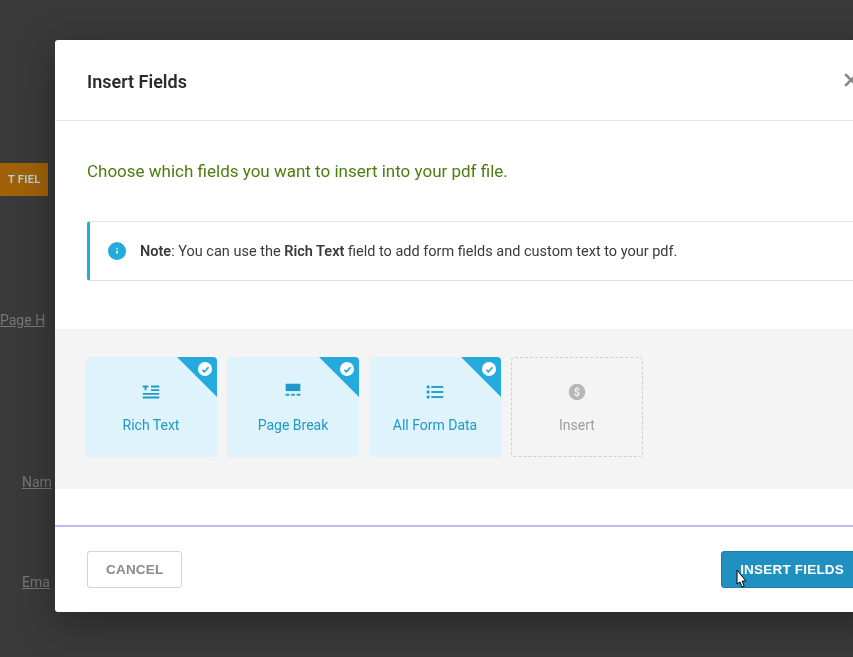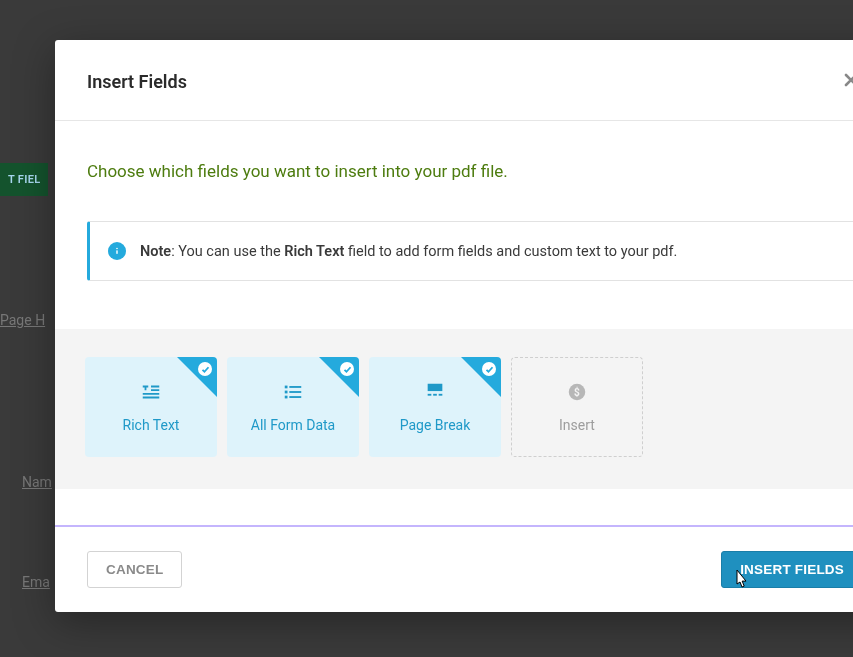--- a/index.html
+++ b/index.html
@@ -12,21 +12,21 @@
 
   
   .bg-page {
     position: absolute;
     inset: 0;
     background: #3a3a3a;
     color: #7a7a7a;
     font-size: 14px;
   }
   .bg-btn{
-    position:absolute; left:0; top:163px; background:#14532d; color:#a7d7ef;
+    position:absolute; left:0; top:163px; background:#a16207; color:#a7d7ef;
     font-size:11px; font-weight:600; padding:10px 8px; letter-spacing:0.3px;
   }
   .bg-link{
     position:absolute; right:0; top:40px; color:#2aa7d9; font-size:12px; font-weight:600;
   }
   .bg-label{ position:absolute; left:0; color:#777; font-size:14px;text-decoration:underline; }
 
   
   .modal {
     position: absolute;
@@ -197,49 +197,49 @@
 
       <div class="card sel">
         <div class="corner"></div>
         <div class="corner-check">
             <svg viewBox="0 0 12 12">
               <path d="M2 6.5 L4.6 9 L10 3"></path>
             </svg>
           </div>
         <span class="card-icon">
           <svg viewBox="0 0 24 24">
+              <rect x="4" y="3" width="16" height="8"></rect>
+              <rect x="4" y="14" width="4" height="2"></rect>
+              <rect x="10" y="14" width="4" height="2"></rect>
+              <rect x="16" y="14" width="4" height="2"></rect>
+            </svg>
+        </span>
+        <span class="card-label">Page Break</span>
+      </div>
+
+      <div class="card sel">
+        <div class="corner"></div>
+        <div class="corner-check">
+            <svg viewBox="0 0 12 12">
+              <path d="M2 6.5 L4.6 9 L10 3"></path>
+            </svg>
+          </div>
+        <span class="card-icon">
+          <svg viewBox="0 0 24 24">
               <rect x="3" y="5" width="3" height="3"></rect>
               <rect x="8" y="5.5" width="13" height="2"></rect>
               <rect x="3" y="10.5" width="3" height="3"></rect>
               <rect x="8" y="11" width="13" height="2"></rect>
               <rect x="3" y="16" width="3" height="3"></rect>
               <rect x="8" y="16.5" width="13" height="2"></rect>
             </svg>
         </span>
         <span class="card-label">All Form Data</span>
       </div>
 
-      <div class="card sel">
-        <div class="corner"></div>
-        <div class="corner-check">
-            <svg viewBox="0 0 12 12">
-              <path d="M2 6.5 L4.6 9 L10 3"></path>
-            </svg>
-          </div>
-        <span class="card-icon">
-          <svg viewBox="0 0 24 24">
-              <rect x="4" y="3" width="16" height="8"></rect>
-              <rect x="4" y="14" width="4" height="2"></rect>
-              <rect x="10" y="14" width="4" height="2"></rect>
-              <rect x="16" y="14" width="4" height="2"></rect>
-            </svg>
-        </span>
-        <span class="card-label">Page Break</span>
-      </div>
-
       <div class="card unsel">
         <span class="card-icon">
           <svg viewBox="0 0 24 24">
               <circle cx="12" cy="12" r="9"></circle>
               <text x="12" y="16" text-anchor="middle" font-size="11" fill="#f4f4f4" font-weight="700">$</text>
             </svg>
         </span>
         <span class="card-label">Insert</span>
       </div>
 

